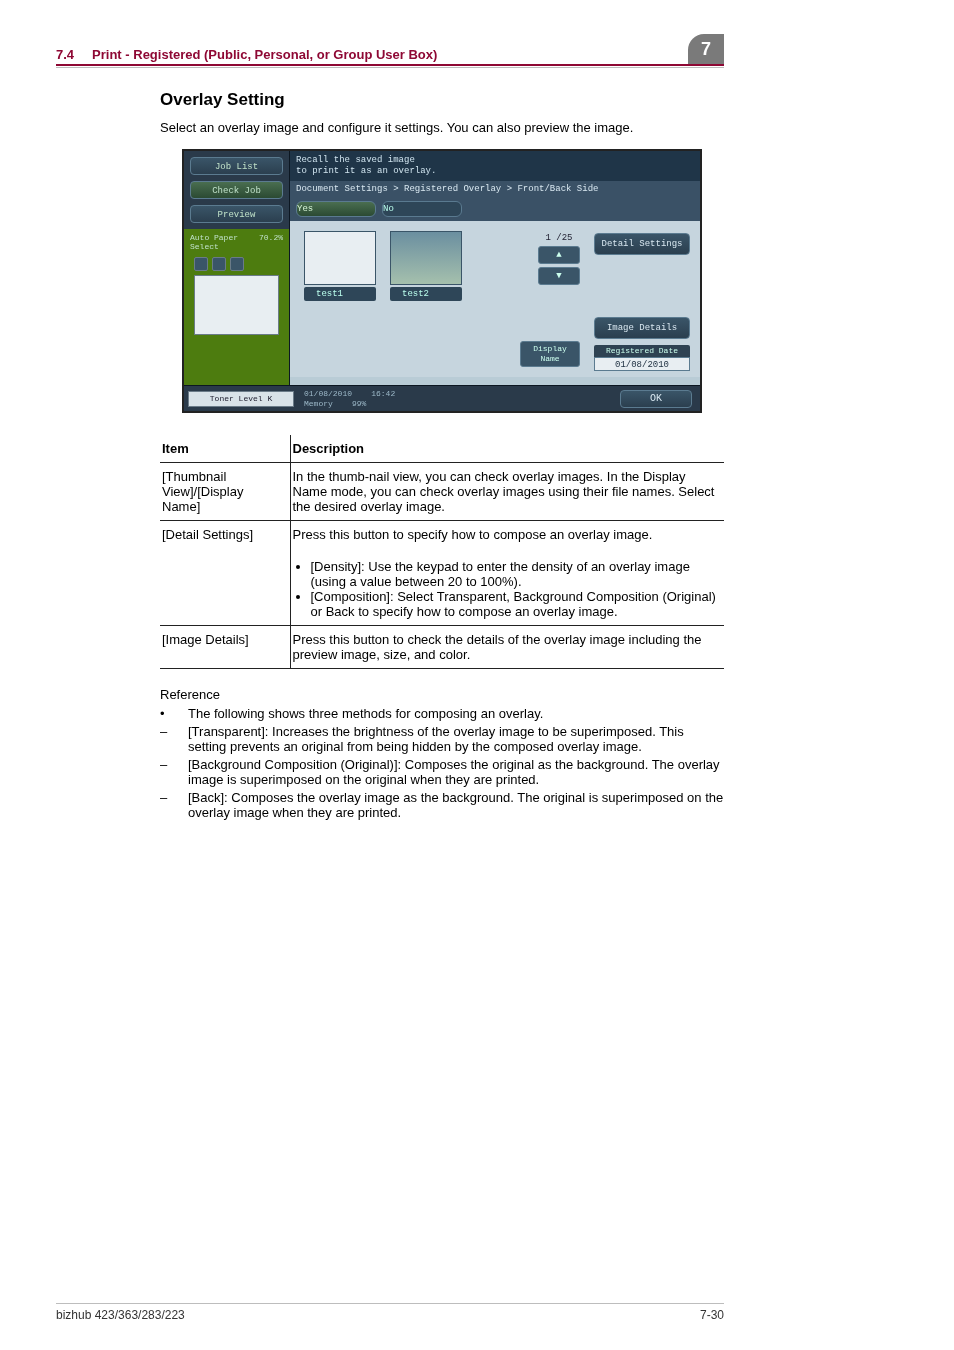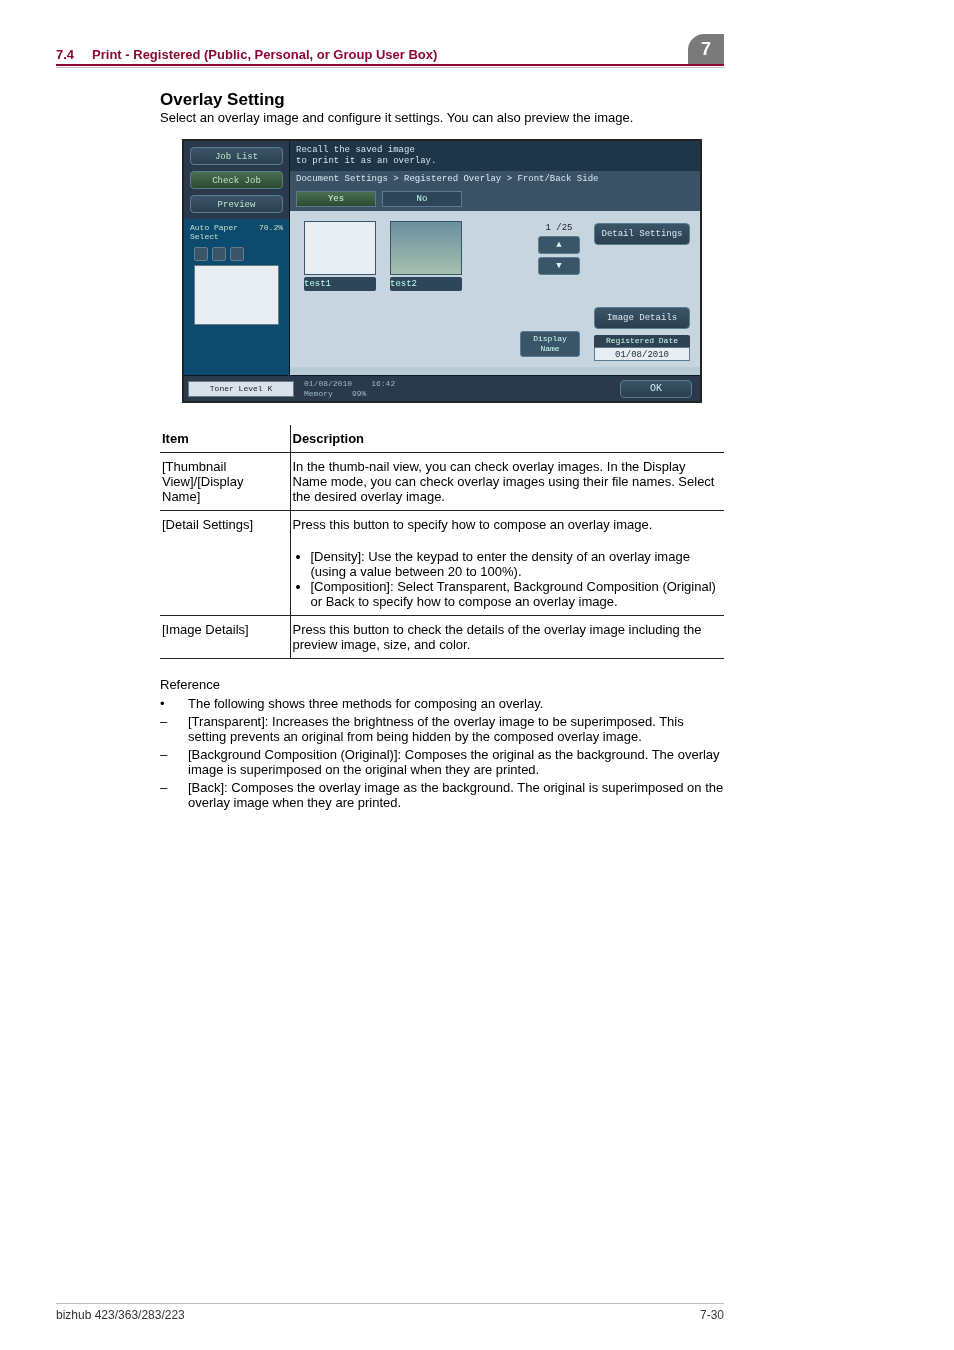--- a/index.html
+++ b/index.html
@@ -9,56 +9,56 @@
   
   .hdr-line { display: flex; align-items: flex-end; }
   .hdr-sec { color: #8e0834; font-weight: bold; font-size: 13px; margin-right: 18px; }
   .hdr-title { color: #8e0834; font-weight: bold; font-size: 13px; flex: 1; }
   .hdr-badge { width: 36px; height: 30px; background: #7a7a7a; border-top-left-radius: 16px; color: #fff; font-weight: bold; font-size: 18px; display: flex; align-items: center; justify-content: center; margin-bottom: -2px; }
   .hdr-rule { height: 2px; background: #8e0834; margin-top: 2px; }
   .thin-rule { height: 1px; background: #bdbdbd; margin-top: 1px; }
 
   .content { padding-left: 104px; padding-top: 22px; }
 
-  h2.sect { font-size: 17px; font-weight: bold; }
+  h2.sect { font-size: 17px; font-weight: bold; margin-bottom: 10px; }
   p.intro { font-size: 13px; margin-bottom: 14px; }
 
   
   .device { width: 520px; margin: 0 auto 22px auto; border: 2px solid #222; background: #1b2c3d; font-family: "Courier New", monospace; color: #d6e7ef; font-size: 9px; }
   .dev-row { display: flex; }
   .dev-left { width: 106px; background: #2a3a4a; border-right: 1px solid #0c1722; }
   .dev-btn { margin: 6px; height: 18px; border: 1px solid #5b7b90; border-radius: 4px; background: linear-gradient(#3a5568,#2b3f4f); color: #bfe0c8; text-align: center; line-height: 18px; font-size: 9px; }
   .dev-btn.sel { background: linear-gradient(#4a6e50,#2b4a33); }
   .dev-main { flex: 1; background: #b9ccd6; }
   .dev-hdr { background: #1f3548; color: #cfe3ee; padding: 4px 6px; font-size: 9px; line-height: 11px; }
   .dev-bc { background: #3a5166; color: #d8e7f0; padding: 3px 6px; font-size: 9px; }
   .dev-tabs { display: flex; gap: 6px; padding: 4px 6px; background: #3a5166; }
-  .dev-tab { flex: 0 0 80px; height: 16px; border: 1px solid #5a7a90; border-radius: 0; text-align: center; line-height: 14px; font-size: 9px; background: #2e4658; color: #bfe; }
+  .dev-tab { flex: 0 0 80px; height: 16px; border: 1px solid #5a7a90; border-radius: 6px; text-align: left; line-height: 14px; font-size: 9px; background: #2e4658; color: #bfe; }
   .dev-tab.sel { background: linear-gradient(#4a6e50,#2b4a33); color: #d8f5d8; }
   .dev-body { position: relative; height: 156px; background: #c6d5de; }
   .thumb { position: absolute; width: 72px; height: 54px; border: 1px solid #3a5568; background: #e8eef2; top: 10px; }
   .thumb1 { left: 14px; }
   .thumb2 { left: 100px; background: linear-gradient(#6b8fa0,#a5c0ad); }
-  .thumb-lbl { position: absolute; top: 66px; width: 72px; height: 14px; background: #2e4658; color: #bfe; font-size: 9px; text-align: left; padding-left: 0; line-height: 14px; border-radius: 2px; }
+  .thumb-lbl { position: absolute; top: 66px; width: 72px; height: 14px; background: #2e4658; color: #bfe; font-size: 9px; text-align: left; padding-left: 12px; line-height: 14px; border-radius: 2px; }
   .tl1 { left: 14px; } .tl2 { left: 100px; }
   .pagectl { position: absolute; right: 120px; top: 12px; width: 42px; }
   .pagectl .pg { font-size: 9px; color: #223; text-align: center; margin-bottom: 3px; }
   .pagectl .pbtn { height: 18px; margin-bottom: 3px; border: 1px solid #5b7b90; border-radius: 3px; background: #3a5568; color: #cfe; text-align: center; line-height: 16px; }
   .rightbtn { position: absolute; right: 10px; width: 96px; height: 22px; border: 1px solid #5b7b90; border-radius: 4px; background: linear-gradient(#3a5568,#2b3f4f); color: #d8e7f0; text-align: center; line-height: 20px; font-size: 9px; }
   .rb1 { top: 12px; } .rb2 { top: 96px; }
   .disp-name { position: absolute; right: 120px; top: 120px; width: 60px; height: 26px; border: 1px solid #5b7b90; border-radius: 3px; background: #3a5568; color: #cfe; font-size: 8px; text-align: center; padding-top: 2px; line-height: 10px; }
   .regbox { position: absolute; right: 10px; top: 124px; width: 96px; }
   .regbox .lbl { height: 12px; background: #2e4252; color: #cfe; font-size: 8px; text-align: center; line-height: 12px; border-radius: 2px 2px 0 0; }
   .regbox .val { height: 14px; background: #e8eef2; color: #234; font-size: 9px; text-align: center; line-height: 14px; border: 1px solid #5b7b90; }
   .dev-foot { display: flex; align-items: center; background: #2a3a4a; height: 26px; border-top: 1px solid #0c1722; }
   .toner { width: 106px; background: #d8e2e8; color: #223; font-size: 8px; text-align: center; line-height: 12px; padding: 1px 2px; margin: 4px; border: 1px solid #6a7b88; }
   .foot-info { flex: 1; color: #9bb7c7; font-size: 8px; padding-left: 6px; line-height: 10px; }
   .ok-btn { width: 72px; height: 18px; margin-right: 8px; border: 1px solid #5b7b90; border-radius: 4px; background: linear-gradient(#3a5568,#2b3f4f); color: #d8e7f0; text-align: center; line-height: 16px; font-size: 10px; }
 
-  .left-panel-lower { background: #0c4a6e; height: 156px; }
+  .left-panel-lower { background: #4d7c0f; height: 156px; }
   .lp-info { color: #bfe0c8; font-size: 8px; padding: 4px 6px 2px 6px; display: flex; justify-content: space-between; }
   .lp-thumb { margin: 2px 10px; height: 60px; border: 1px solid #6a7b88; background: #e8eef2; }
   .lp-ico { margin: 4px 10px; display: flex; gap: 4px; }
   .lp-ico span { width: 14px; height: 14px; border: 1px solid #6a7b88; background: #3a5568; border-radius: 2px; }
 
   
   table.desc { width: 100%; border-collapse: collapse; margin-top: 4px; margin-bottom: 18px; font-size: 13px; }
   table.desc th { text-align: left; font-weight: bold; padding: 6px 8px 6px 2px; border-bottom: 1px solid #222; }
   table.desc td { vertical-align: top; padding: 6px 8px 6px 2px; border-bottom: 1px solid #222; }
   table.desc td.c1 { width: 130px; border-right: 1px solid #222; }

